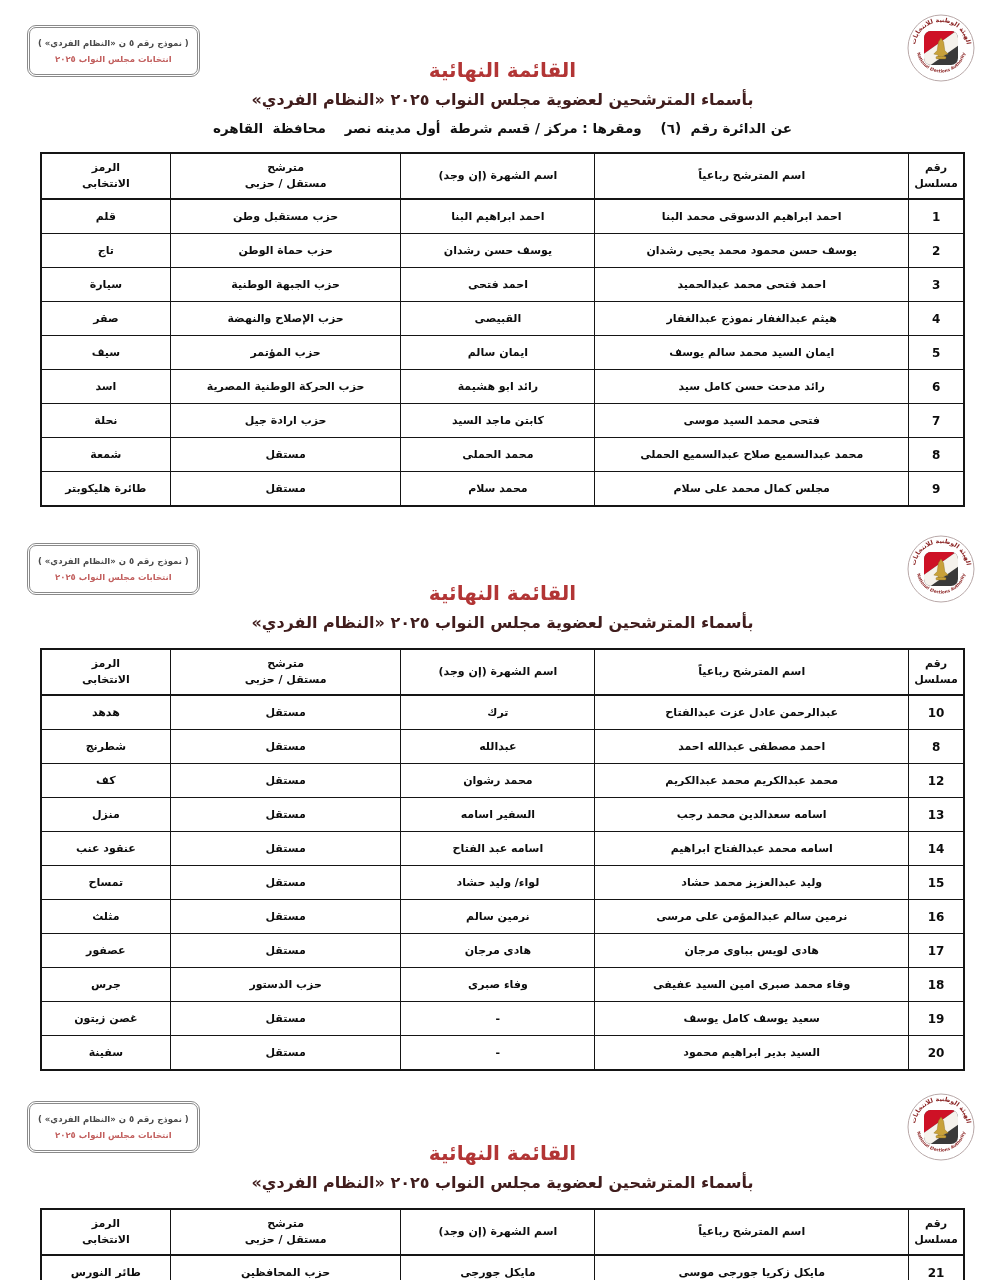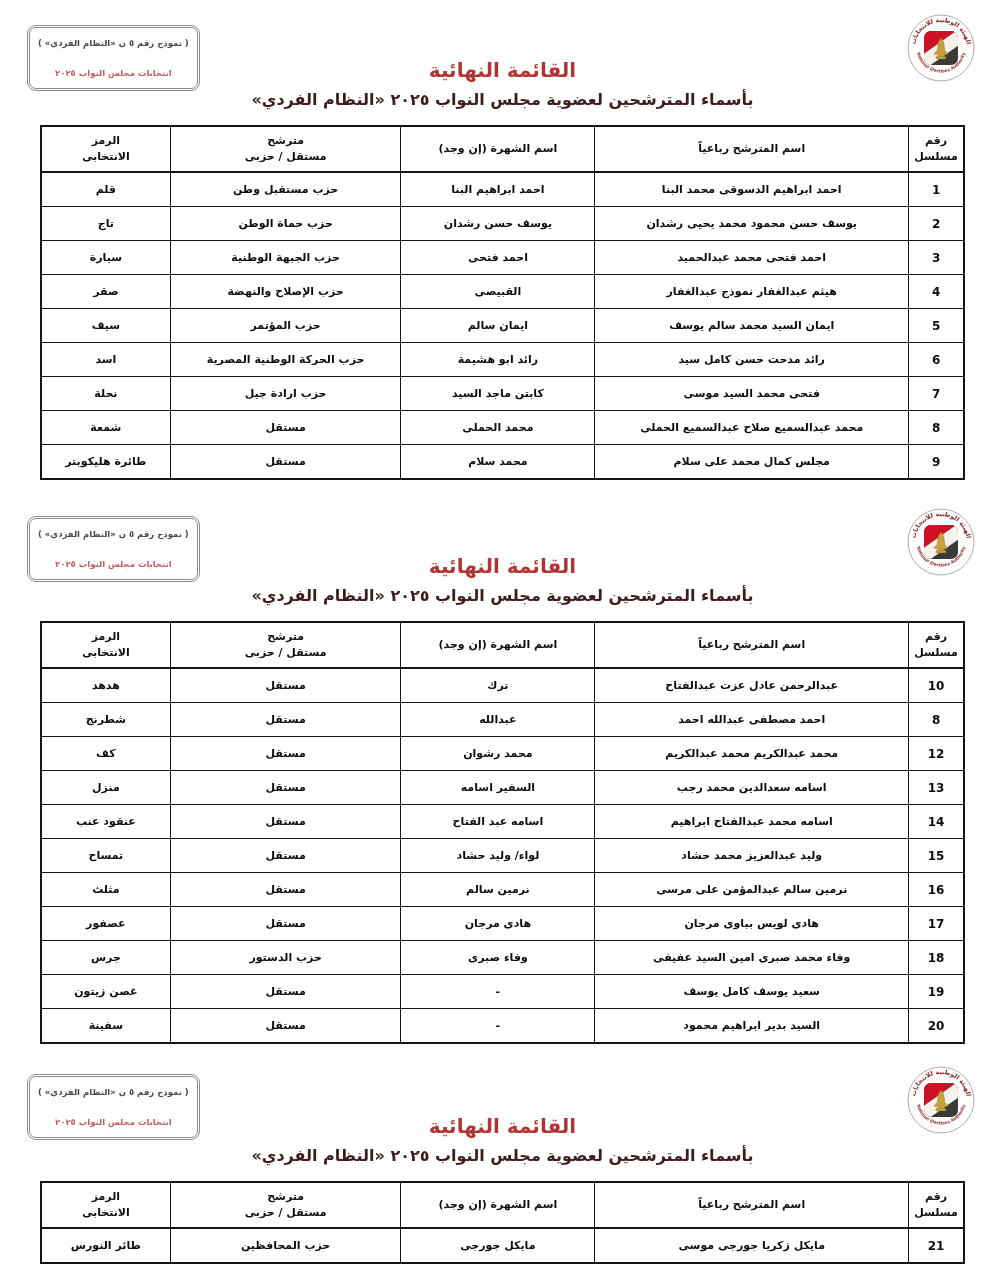--- a/index.html
+++ b/index.html
@@ -9,21 +9,21 @@
     overflow:hidden;
   }
   .section{position:relative;padding:0 40px;}
   .stamp{
     position:absolute;left:27px;
     border:3px double #8a8a8a;border-radius:9px;
     padding:10px 8px;text-align:center;direction:rtl;
     background:#fff;min-width:118px;
   }
   .stamp .l1{font-size:8.5px;font-weight:bold;color:#4a4a4a;white-space:nowrap;}
-  .stamp .l2{font-size:8.5px;font-weight:bold;color:#c2605f;white-space:nowrap;margin-top:20px;}
+  .stamp .l2{font-size:8.5px;font-weight:bold;color:#c2605f;white-space:nowrap;margin-top:6px;}
   .logo{position:absolute;right:30px;width:68px;height:68px;}
   .title{
     text-align:center;direction:rtl;color:#b23535;
     font-size:20px;font-weight:bold;letter-spacing:.5px;
   }
   .subtitle{
     text-align:center;direction:rtl;color:#401d1d;
     font-size:16px;font-weight:bold;margin-top:8px;
   }
   .district{
@@ -90,20 +90,21 @@
 <div class="section sec-1">
   <div class="stamp">
     <div class="l1">( نموذج رقم ٥ ن «النظام الفردي» )</div>
     <div class="l2">انتخابات مجلس النواب ٢٠٢٥</div>
   </div>
   <svg class="logo" viewBox="0 0 68 68">
       <use href="#nea-logo"></use>
     </svg>
   <div class="title">القائمة النهائية</div>
   <div class="subtitle">بأسماء المترشحين لعضوية مجلس النواب ٢٠٢٥ «النظام الفردي»</div>
+  <div class="district">عن الدائرة رقم  (٦)    ومقرها : مركز / قسم شرطة  أول مدينه نصر    محافظة  القاهره</div>
   <table>
     <colgroup>
         <col class="w-serial">
         <col class="w-name">
         <col class="w-shohra">
         <col class="w-party">
         <col class="w-symbol">
       </colgroup>
     <thead>
       <tr>

